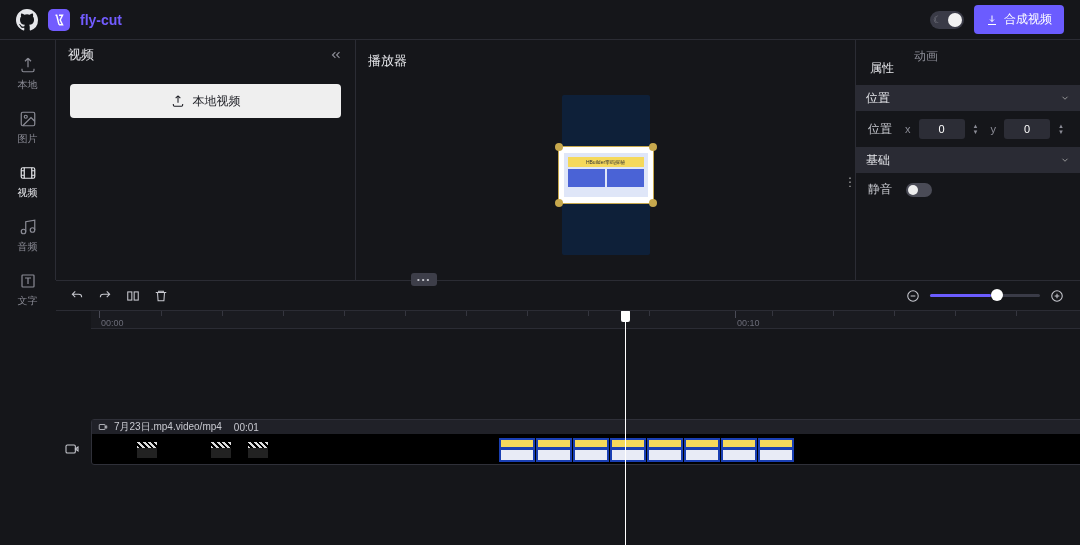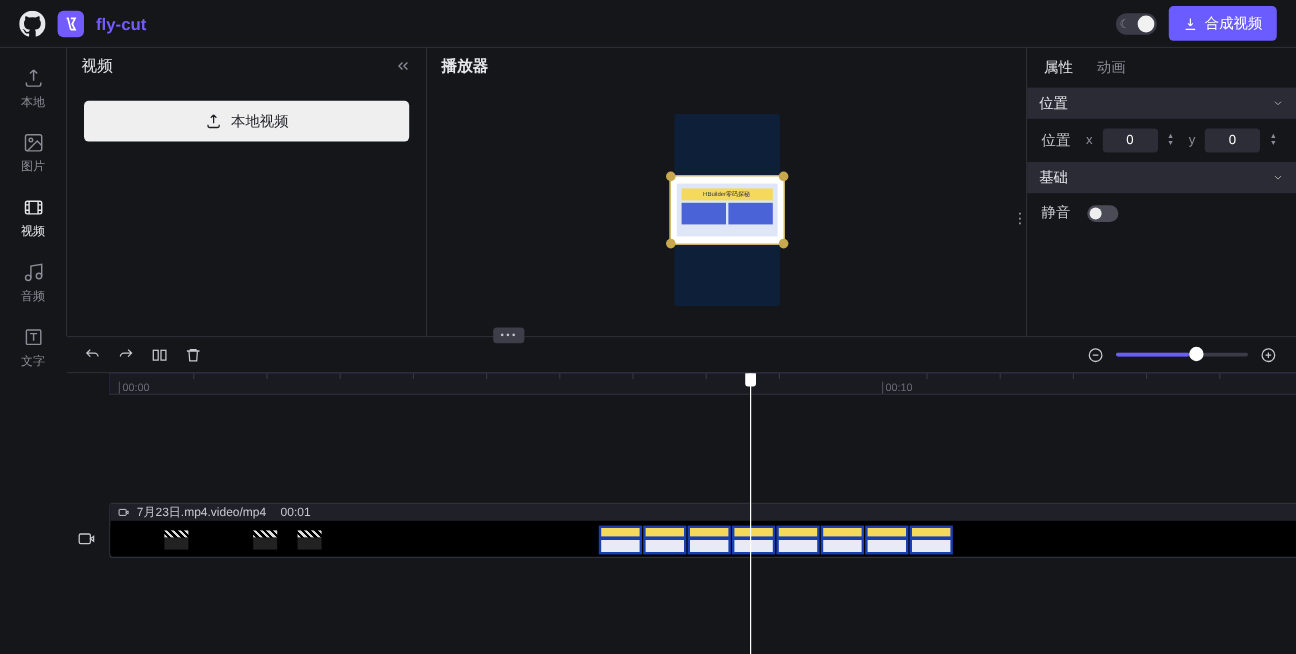--- a/index.html
+++ b/index.html
@@ -61,21 +61,21 @@
   .panel-title{font-size:13px;}
   .collapse-icon{color:var(--muted);}
   .media-body{padding:14px;}
   .local-btn{
     width:100%;height:34px;border-radius:4px;background:var(--btn-light);color:#1d1e24;
     border:none;display:flex;align-items:center;justify-content:center;gap:8px;font-size:12px;
   }
   .player{
     flex:1;border-right:1px solid var(--divider);display:flex;flex-direction:column;
   }
-  .player-head{height:30px;display:flex;align-items:center;padding:0 12px;font-weight:bold;}
+  .player-head{height:30px;display:flex;align-items:flex-end;padding:0 12px;}
   .canvas{
     flex:1;display:flex;align-items:center;justify-content:center;position:relative;
   }
   .canvas-frame{
     width:88px;height:160px;background:#0e2039;border-radius:2px;position:relative;
     display:flex;align-items:center;justify-content:center;
   }
   .clip-sel{
     width:96px;height:58px;background:#fff;position:absolute;
     border:1px solid #c7a84d;display:flex;flex-direction:column;align-items:center;justify-content:center;
@@ -91,21 +91,21 @@
   .time-row{height:30px;display:flex;align-items:center;padding:0 12px;gap:8px;color:#dcdde2;}
   .t-cur{color:#5a7bff;}
   .time-row .sep{color:var(--muted);}
   .play-ctrl{flex:1;display:flex;justify-content:center;}
   .play-btn{width:20px;height:20px;border:1.5px solid #e6e7eb;border-radius:50%;display:flex;align-items:center;justify-content:center;}
   .props{
     width:224px;display:flex;flex-direction:column;
   }
   .tabs{display:flex;gap:20px;padding:8px 14px;}
   .tab{color:var(--muted);}
-  .tab.active{color:var(--text);}
+  .tab.active{color:var(--text);margin-top:12px;}
   .section-head{
     background:#2a2b34;height:26px;display:flex;align-items:center;justify-content:space-between;
     padding:0 10px;font-size:12px;
   }
   .prop-row{display:flex;align-items:center;gap:8px;padding:8px 12px;}
   .prop-row .lbl{width:30px;color:#c8c9d0;}
   .axis{color:var(--muted);font-size:11px;}
   .num-input{
     width:46px;height:20px;background:var(--input-bg);border:none;border-radius:3px;color:#fff;
     text-align:center;font-size:11px;
@@ -136,21 +136,21 @@
   .timeline{
     margin-left:56px;height:235px;border-top:1px solid var(--divider);position:relative;overflow:hidden;
   }
   .tl-gutter{position:absolute;left:0;top:0;bottom:0;width:35px;}
   .tl-video-icon{position:absolute;left:8px;top:130px;color:#c8c9d0;}
   .tl-content{margin-left:35px;position:relative;height:100%;}
   .ruler{
     height:18px;background:#1a1b20;border-bottom:1px solid var(--divider);
     display:flex;position:relative;
   }
-  .tick{position:absolute;top:0;bottom:0;display:flex;flex-direction:row;align-items:flex-end;}
+  .tick{position:absolute;top:0;bottom:0;display:flex;flex-direction:column;align-items:flex-start;}
   .tick .mark{width:1px;height:10px;background:#4a4b56;}
   .tick .tlabel{font-size:9px;color:#6b6c78;margin-left:2px;}
   .minor{position:absolute;top:0;width:1px;height:5px;background:#35363f;}
   .purple-track{
     position:absolute;left:0;right:0;top:0;height:18px;background:var(--purple);opacity:.75;
     z-index:-1;
   }
   .playhead{
     position:absolute;top:0;bottom:-220px;width:1px;background:#fff;z-index:10;
   }

